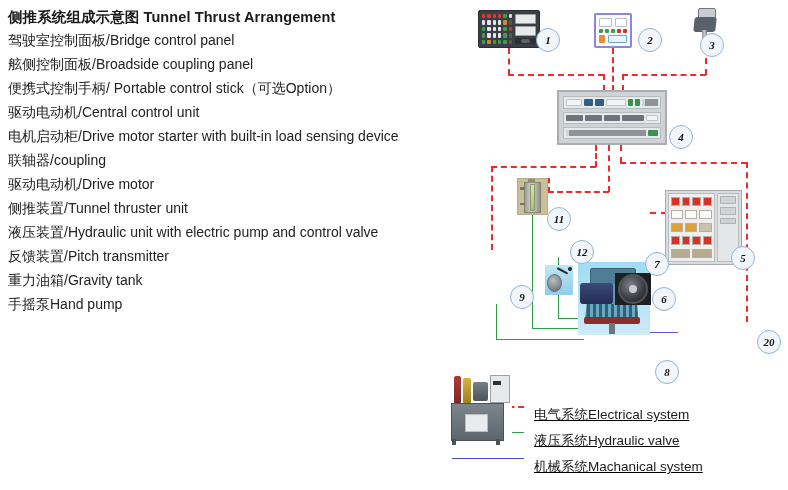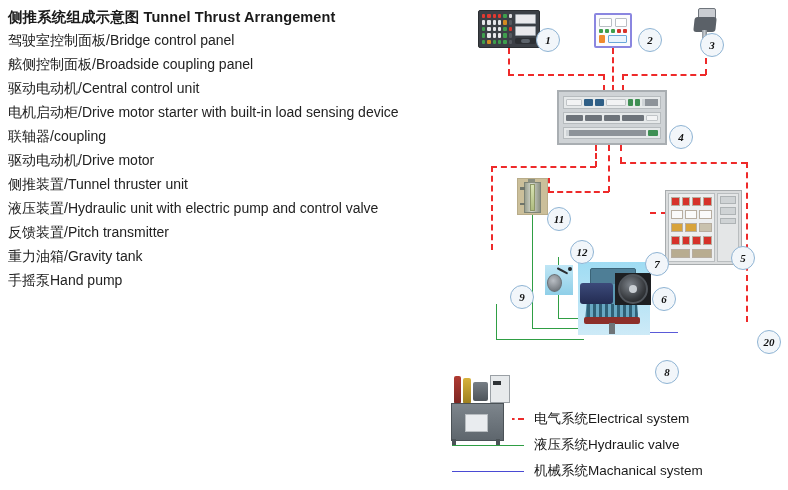--- a/index.html
+++ b/index.html
@@ -17,21 +17,21 @@
   .ll-title{
     font-size:14.5px;font-weight:bold;color:#1a1a1a;
     line-height:22px;white-space:nowrap;letter-spacing:.1px;
   }
   .ll-item{
     font-size:14px;color:#222;line-height:24px;white-space:nowrap;
   }
 
   
   .key{position:absolute;left:452px;top:406px;width:330px;}
-  .key-row{display:flex;align-items:center;height:26px;}
+  .key-row{display:flex;height:26px;text-decoration:underline;}
   .key-line{width:72px;height:0;margin-right:10px;flex:0 0 72px;}
   .key-dashed{border-top:2.2px dashed #ec2b2b;}
   .key-solid-green{border-top:1.8px solid #2f9e44;}
   .key-solid-blue{border-top:1.8px solid #4a4ad4;}
   .key-label{font-size:13.5px;color:#1a1a1a;white-space:nowrap;}
   .node{position:absolute;box-sizing:border-box;}
 
   
   .badge{
     position:absolute;width:22px;height:22px;border-radius:50%;
@@ -175,20 +175,21 @@
 </style>
 </head>
 <body>
 
 <div id="root">
 
   <div class="legend-list">
     <div class="ll-title">侧推系统组成示意图 Tunnel Thrust Arrangement</div>
     <div class="ll-item">驾驶室控制面板/Bridge control panel</div>
     <div class="ll-item">舷侧控制面板/Broadside coupling panel</div>
+    <div class="ll-item">便携式控制手柄/ Portable control stick（可选Option）</div>
     <div class="ll-item">驱动电动机/Central control unit</div>
     <div class="ll-item">电机启动柜/Drive motor starter with built-in load sensing device</div>
     <div class="ll-item">联轴器/coupling</div>
     <div class="ll-item">驱动电动机/Drive motor</div>
     <div class="ll-item">侧推装置/Tunnel thruster unit</div>
     <div class="ll-item">液压装置/Hydraulic unit with electric pump and control valve</div>
     <div class="ll-item">反馈装置/Pitch transmitter</div>
     <div class="ll-item">重力油箱/Gravity tank</div>
     <div class="ll-item">手摇泵Hand pump</div>
   </div>

